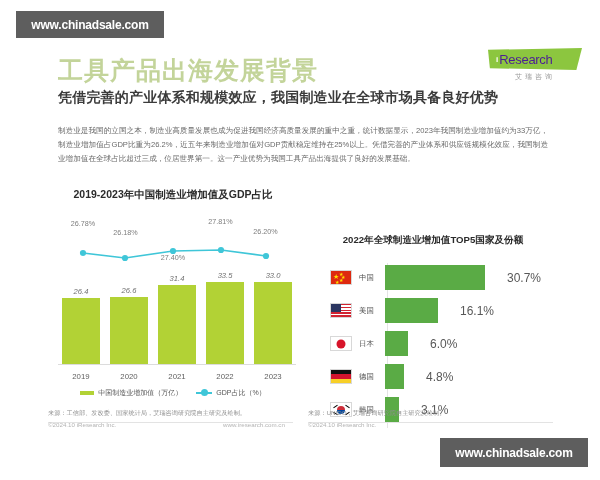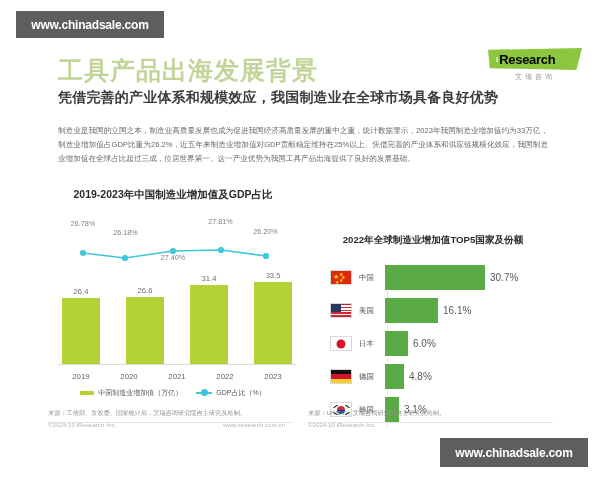--- a/index.html
+++ b/index.html
@@ -18,21 +18,21 @@
   .wm-bottom { left:440px; top:438px; width:148px; height:29px; }
 
   
   .logo { position:absolute; right:18px; top:48px; width:94px; }
   .logo-shape {
     position:relative; background:#8cc63f; height:22px;
     clip-path:polygon(0 8%, 100% 0, 94% 100%, 2% 92%);
     display:flex; align-items:center; padding-left:8px;
   }
   .logo-i { color:#ffffff; font-size:8px; font-weight:700; margin-right:1px; }
-  .logo-text { color:#000000; font-size:13px; font-weight:700; letter-spacing:-0.3px; }
+  .logo-text { color:#4c1d95; font-size:13px; font-weight:400; letter-spacing:-0.3px; }
   .logo-sub {
     margin-top:2px; text-align:center; color:#9a9a9a;
     font-size:7px; letter-spacing:3px;
   }
 
   
   .main-title {
     position:absolute; left:58px; top:54px;
     font-size:25px; font-weight:700; color:#c3d49a; letter-spacing:1px;
   }
@@ -62,21 +62,21 @@
   .pt-label {
     position:absolute; font-size:7.2px; color:#7d7d7d; white-space:nowrap;
     transform:translateX(-50%);
   }
   .bars {
     position:absolute; left:14px; right:6px; bottom:34px; top:58px;
     display:flex; align-items:flex-end; justify-content:space-between;
   }
   .bar-col { width:16.5%; display:flex; flex-direction:column;
              align-items:center; justify-content:flex-end; height:100%; }
-  .bar-val { font-size:7.6px; color:#6f6f6f; margin-bottom:2px; }
+  .bar-val { font-size:7.6px; color:#6f6f6f; margin-bottom:2px;font-style:italic; }
   .bar { width:100%; background:#b2d235; }
   .axis-line { position:absolute; left:10px; right:2px; bottom:33px; height:1px; background:#dcdcdc; }
   .xlabels {
     position:absolute; left:14px; right:6px; bottom:17px;
     display:flex; justify-content:space-between;
   }
   .xlabels span {
     width:16.5%; text-align:center; font-size:7.8px; color:#5f5f5f;
   }
   .legend {
@@ -95,21 +95,21 @@
   .hbars { margin-top:14px; position:relative; padding-bottom:6px; }
   .hrow { display:flex; align-items:center; height:33px; }
   .flag {
     width:22px; height:15px; margin-right:7px; margin-left:22px;
     border:1px solid #d8d8d8; position:relative; overflow:hidden; flex:none;
     background:#fff;
   }
   .cname { width:26px; font-size:7.4px; color:#4a4a4a; flex:none; }
   .hbar-wrap { flex:1; display:flex; align-items:center; position:relative; }
   .hbar { height:25px; background:#5aab45; }
-  .hval { font-size:10px; color:#585858; margin-left:5px; white-space:nowrap; }
+  .hval { font-size:12px; color:#585858; margin-left:22px; white-space:nowrap; }
   .vaxis { position:absolute; left:79px; top:2px; bottom:4px; width:1px; background:#e4e4e4; }
 
   
   .f-cn { background:#de2910; }
   .f-cn .star { position:absolute; color:#ffde00; font-size:5px; line-height:1; }
   .f-us { background:repeating-linear-gradient(#d12331 0 1.4px, #fff 1.4px 2.8px); }
   .f-us .canton {
     position:absolute; left:0; top:0; width:10px; height:8px; background:#2a3560;
   }
   .f-jp { background:#fff; }
@@ -194,20 +194,24 @@
         <div class="bar" style="height:67px;"></div>
       </div>
       <div class="bar-col">
         <span class="bar-val">31.4</span>
         <div class="bar" style="height:79px;"></div>
       </div>
       <div class="bar-col">
         <span class="bar-val">33.5</span>
         <div class="bar" style="height:84px;"></div>
       </div>
+      <div class="bar-col">
+        <span class="bar-val">33.0</span>
+        <div class="bar" style="height:83px;"></div>
+      </div>
     </div>
 
     <div class="axis-line"></div>
 
     <div class="xlabels">
       <span>2019</span>
       <span>2020</span>
       <span>2021</span>
       <span>2022</span>
       <span>2023</span>

